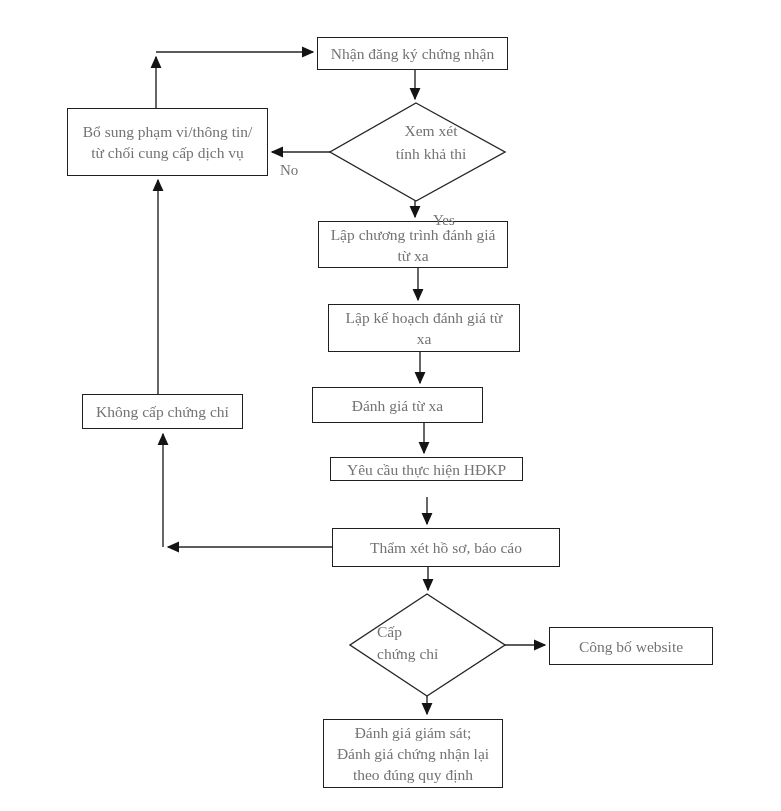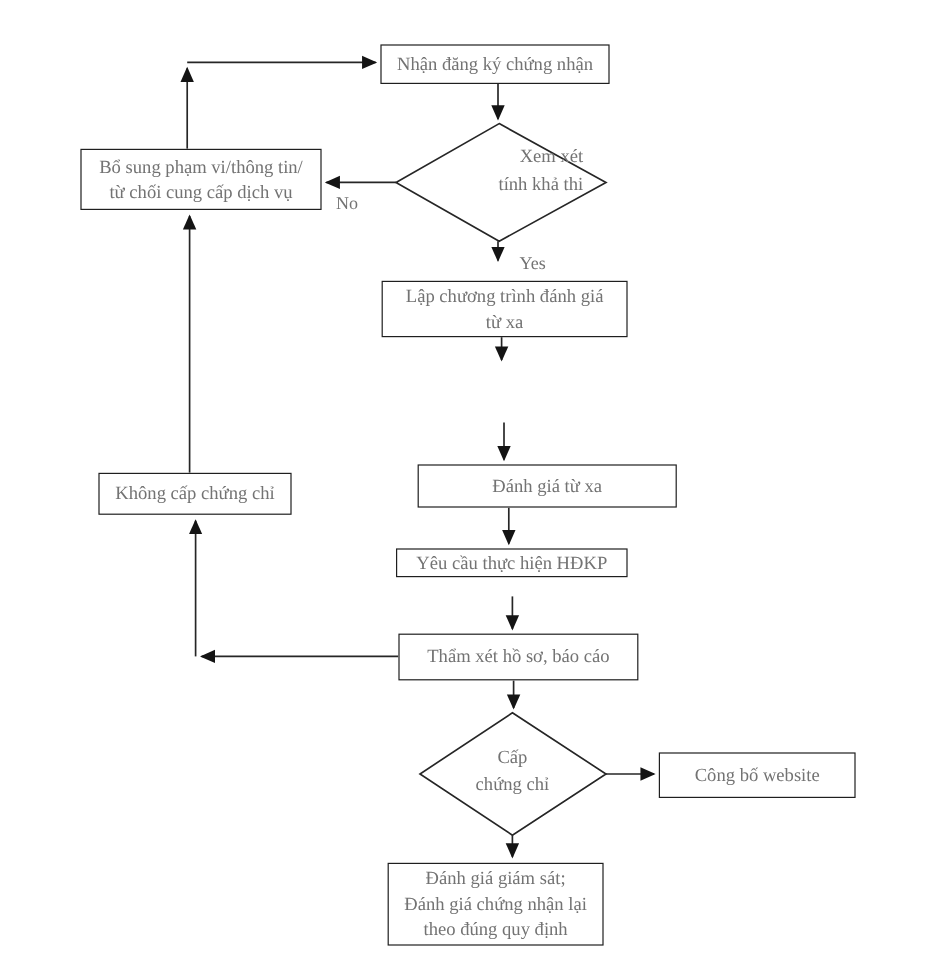--- a/index.html
+++ b/index.html
@@ -24,22 +24,22 @@
     font-size:15.5px;
     line-height:21px;
     white-space:pre-line;
     padding:0 2px;
   }
   .dlabel{
     position:absolute;
     font-size:15.5px;
     white-space:pre-line;
   }
-  .dlabel.left{text-align:right;line-height:23px;}
-  .dlabel.center{text-align:center;line-height:22px;}
+  .dlabel.left{text-align:center;line-height:23px;}
+  .dlabel.center{line-height:22px;}
   .elabel{
     position:absolute;
     font-weight:normal;
     font-size:15px;
   }
 </style>
 </head>
 <body>
 
 <div class="canvas">
@@ -78,32 +78,34 @@
     <line x1="505" y1="645" x2="545" y2="645" stroke="#262626" stroke-width="1.4" marker-end="url(#arr)"></line>
 
     <line x1="427" y1="696" x2="427" y2="714" stroke="#262626" stroke-width="1.4" marker-end="url(#arr)"></line>
 
     <polygon points="416,103 505,152 416,201 330,152" fill="#ffffff" stroke="#262626" stroke-width="1.4"></polygon>
     <polygon points="427,594 505,645 427,696 350,645" fill="#ffffff" stroke="#262626" stroke-width="1.4"></polygon>
   </svg>
 
   <div class="node" style="left:317px;top:37px;width:191px;height:33px;">Nhận đăng ký chứng nhận</div>
 
-  <div class="node" style="left:67px;top:124px;width:201px;height:51px;">Bổ sung phạm vi/thông tin/
+  <div class="node" style="left:67px;top:108px;width:201px;height:68px;">Bổ sung phạm vi/thông tin/
 từ chối cung cấp dịch vụ</div>
 
-  <div class="node" style="left:318px;top:221px;width:205px;height:47px;margin-top:13px;">Lập chương trình đánh giá
+  <div class="node" style="left:318px;top:221px;width:190px;height:47px;">Lập chương trình đánh giá
 từ xa</div>
 
+  <div class="node" style="left:328px;top:304px;width:192px;height:48px;">Lập kế hoạch đánh giá từ
+xa</div>
 
-  <div class="node" style="left:348px;top:387px;width:216px;height:36px;">Đánh giá từ xa</div>
+  <div class="node" style="left:312px;top:387px;width:171px;height:36px;">Đánh giá từ xa</div>
 
   <div class="node" style="left:330px;top:457px;width:193px;height:24px;">Yêu cầu thực hiện HĐKP</div>
 
-  <div class="node" style="left:332px;top:528px;width:200px;height:39px;">Thẩm xét hồ sơ, báo cáo</div>
+  <div class="node" style="left:332px;top:528px;width:228px;height:39px;">Thẩm xét hồ sơ, báo cáo</div>
 
   <div class="node" style="left:82px;top:394px;width:161px;height:35px;">Không cấp chứng chỉ</div>
 
   <div class="node" style="left:549px;top:627px;width:164px;height:38px;">Công bố website</div>
 
   <div class="node" style="left:323px;top:719px;width:180px;height:69px;">Đánh giá giám sát;
 Đánh giá chứng nhận lại
 theo đúng quy định</div>
 
   <div class="dlabel left" style="left:376px;top:119px;width:110px;">Xem xét

